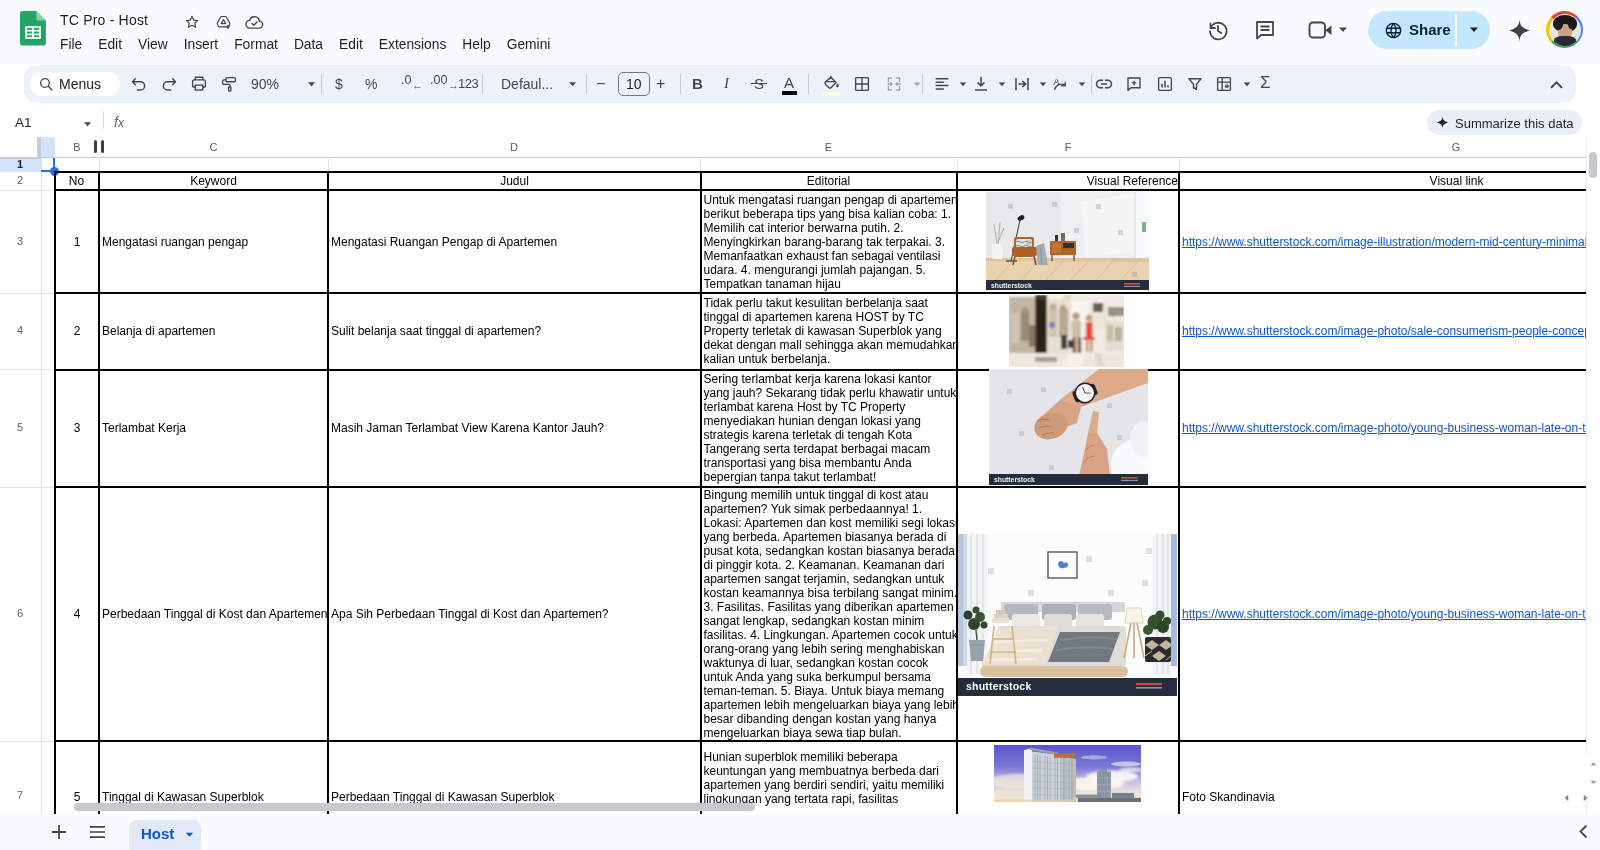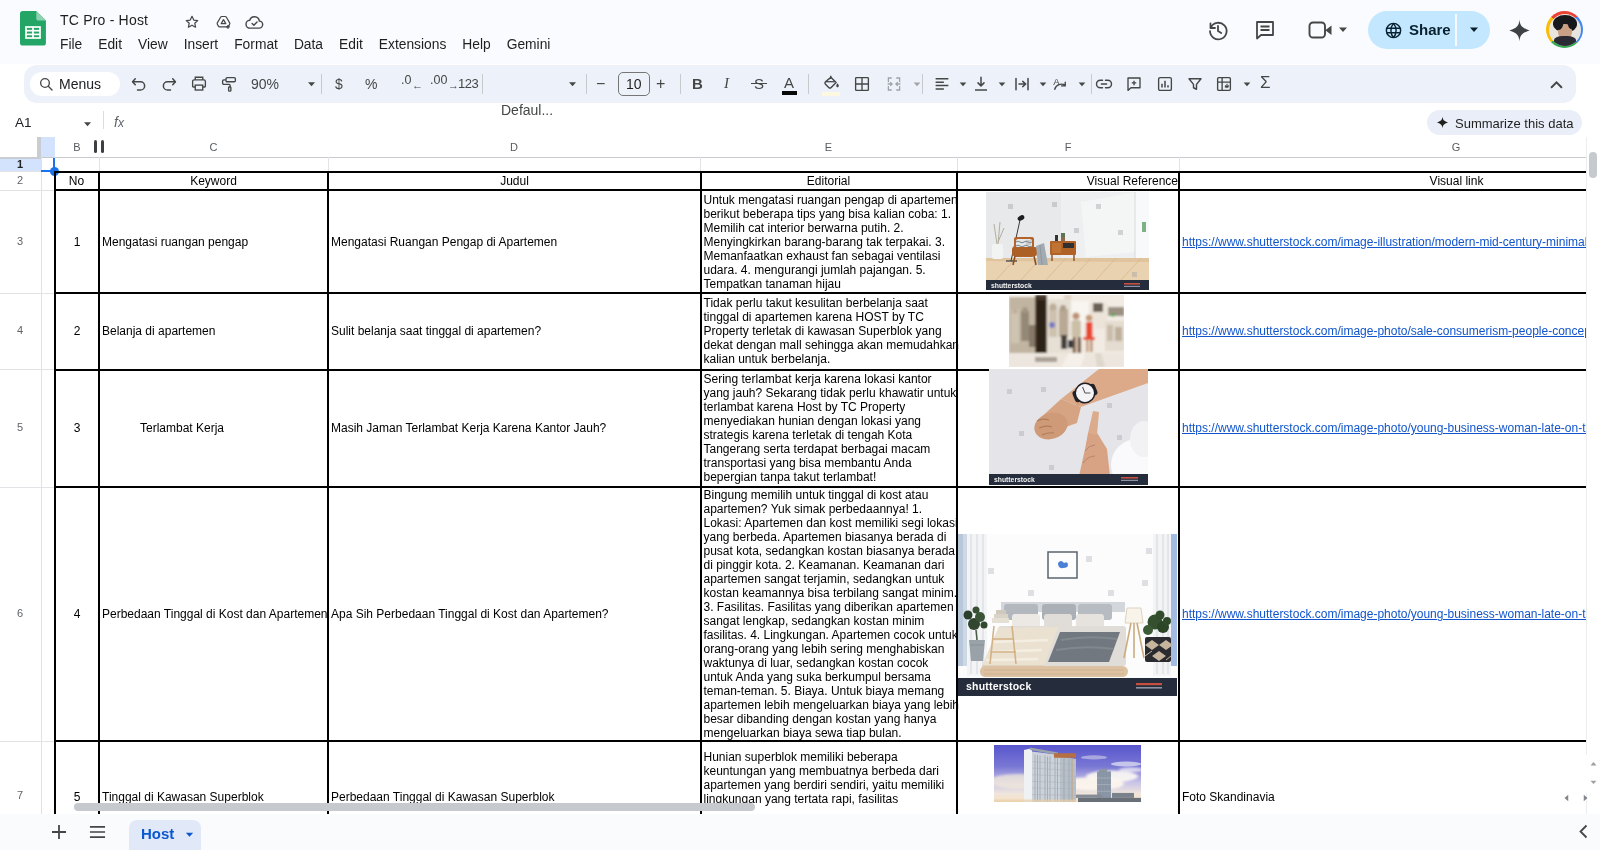--- a/index.html
+++ b/index.html
@@ -125,21 +125,21 @@
       </svg>
     <div class="abs" style="left:297px;top:9px;width:1px;height:20px;background:#c6cacd;"></div>
     <div class="abs" style="left:311px;top:11px;">$</div>
     <div class="abs" style="left:341px;top:11px;">%</div>
     <div class="abs" style="left:377px;top:8px;font-size:12.5px;">.0</div>
     <div class="abs" style="left:388px;top:14px;font-size:11px;">←</div>
     <div class="abs" style="left:406px;top:8px;font-size:12.5px;">.00</div>
     <div class="abs" style="left:424px;top:14px;font-size:11px;">→</div>
     <div class="abs" style="left:434px;top:11px;font-size:13px;letter-spacing:-0.5px;">123</div>
     <div class="abs" style="left:458px;top:9px;width:1px;height:20px;background:#c6cacd;"></div>
-    <div class="abs" style="left:477px;top:11px;color:#444746;margin-top:26px;">Defaul...</div>
+    <div class="abs" style="left:477px;top:11px;color:#444746;">Defaul...</div>
     <svg class="abs" style="left:543px;top:16px" width="11" height="7" viewBox="0 0 12 8">
         <path d="M2 1.5 L6 6 L10 1.5z" fill="#444746"></path>
       </svg>
     <div class="abs" style="left:562px;top:9px;width:1px;height:20px;background:#c6cacd;"></div>
     <div class="abs" style="left:572px;top:10px;font-size:16px;">−</div>
     <div class="abs" style="left:594px;top:7px;width:32px;height:24px;border:1.5px solid #747775;border-radius:5px;"></div>
     <div class="abs" style="left:602px;top:11px;color:#1f1f1f;">10</div>
     <div class="abs" style="left:632px;top:10px;font-size:16px;">+</div>
     <div class="abs" style="left:656px;top:9px;width:1px;height:20px;background:#c6cacd;"></div>
     <div class="abs" style="left:668px;top:10px;font-weight:bold;font-size:15px;">B</div>
@@ -303,26 +303,26 @@
       <div class="abs" style="left:701px;top:37px;width:255px;text-align:center;border-radius:6px;">Editorial</div>
       <div class="abs" style="left:958px;top:37px;width:220px;text-align:right;">Visual Reference</div>
       <div class="abs" style="left:1180px;top:37px;width:553px;text-align:center;">Visual link</div>
       <div class="abs" style="left:55.5px;top:97.5px;width:43px;text-align:center;">1</div>
       <div class="abs" style="left:55.5px;top:187px;width:43px;text-align:center;">2</div>
       <div class="abs" style="left:55.5px;top:284px;width:43px;text-align:center;">3</div>
       <div class="abs" style="left:55.5px;top:470px;width:43px;text-align:center;">4</div>
       <div class="abs" style="left:55.5px;top:652.5px;width:43px;text-align:center;">5</div>
       <div class="abs" style="left:102px;top:97.5px;white-space:nowrap;">Mengatasi ruangan pengap</div>
       <div class="abs" style="left:102px;top:187px;white-space:nowrap;">Belanja di apartemen</div>
-      <div class="abs" style="left:102px;top:284px;white-space:nowrap;margin-left:38px;">Terlambat Kerja</div>
+      <div class="abs" style="left:102px;top:284px;white-space:nowrap;">Terlambat Kerja</div>
       <div class="abs" style="left:102px;top:470px;white-space:nowrap;">Perbedaan Tinggal di Kost dan Apartemen</div>
       <div class="abs" style="left:102px;top:652.5px;white-space:nowrap;">Tinggal di Kawasan Superblok</div>
       <div class="abs" style="left:331px;top:97.5px;white-space:nowrap;">Mengatasi Ruangan Pengap di Apartemen</div>
       <div class="abs" style="left:331px;top:187px;white-space:nowrap;">Sulit belanja saat tinggal di apartemen?</div>
-      <div class="abs" style="left:331px;top:284px;white-space:nowrap;">Masih Jaman Terlambat Kerja Karena Kantor Jauh?</div>
+      <div class="abs" style="left:331px;top:284px;white-space:nowrap;">Masih Jaman Terlambat View Karena Kantor Jauh?</div>
       <div class="abs" style="left:331px;top:470px;white-space:nowrap;">Apa Sih Perbedaan Tinggal di Kost dan Apartemen?</div>
       <div class="abs" style="left:331px;top:652.5px;white-space:nowrap;">Perbedaan Tinggal di Kawasan Superblok</div>
       <div class="abs" style="left:703.5px;top:55.5px;white-space:nowrap;">Untuk mengatasi ruangan pengap di apartemen<br>berikut beberapa tips yang bisa kalian coba: 1.<br>Memilih cat interior berwarna putih. 2.<br>Menyingkirkan barang-barang tak terpakai. 3.<br>Memanfaatkan exhaust fan sebagai ventilasi<br>udara. 4. mengurangi jumlah pajangan. 5.<br>Tempatkan tanaman hijau</div>
       <div class="abs" style="left:703.5px;top:159px;white-space:nowrap;">Tidak perlu takut kesulitan berbelanja saat<br>tinggal di apartemen karena HOST by TC<br>Property terletak di kawasan Superblok yang<br>dekat dengan mall sehingga akan memudahkan<br>kalian untuk berbelanja.</div>
       <div class="abs" style="left:703.5px;top:235px;white-space:nowrap;">Sering terlambat kerja karena lokasi kantor<br>yang jauh? Sekarang tidak perlu khawatir untuk<br>terlambat karena Host by TC Property<br>menyediakan hunian dengan lokasi yang<br>strategis karena terletak di tengah Kota<br>Tangerang serta terdapat berbagai macam<br>transportasi yang bisa membantu Anda<br>bepergian tanpa takut terlambat!</div>
       <div class="abs" style="left:703.5px;top:351px;white-space:nowrap;">Bingung memilih untuk tinggal di kost atau<br>apartemen? Yuk simak perbedaannya! 1.<br>Lokasi: Apartemen dan kost memiliki segi lokasi<br>yang berbeda. Apartemen biasanya berada di<br>pusat kota, sedangkan kostan biasanya berada<br>di pinggir kota. 2. Keamanan. Keamanan dari<br>apartemen sangat terjamin, sedangkan untuk<br>kostan keamannya bisa terbilang sangat minim.<br>3. Fasilitas. Fasilitas yang diberikan apartemen<br>sangat lengkap, sedangkan kostan minim<br>fasilitas. 4. Lingkungan. Apartemen cocok untuk<br>orang-orang yang lebih sering menghabiskan<br>waktunya di luar, sedangkan kostan cocok<br>untuk Anda yang suka berkumpul bersama<br>teman-teman. 5. Biaya. Untuk biaya memang<br>apartemen lebih mengeluarkan biaya yang lebih<br>besar dibanding dengan kostan yang hanya<br>mengeluarkan biaya sewa tiap bulan.</div>
       <div class="abs" style="left:703.5px;top:613px;white-space:nowrap;">Hunian superblok memiliki beberapa<br>keuntungan yang membuatnya berbeda dari<br>apartemen yang berdiri sendiri, yaitu memiliki<br>lingkungan yang tertata rapi, fasilitas</div>
       <div class="abs" style="left:1182px;top:97.5px;white-space:nowrap;color:#1155cc;text-decoration:underline;">https://www.shutterstock.com/image-illustration/modern-mid-century-minimalist-interior</div>
       <div class="abs" style="left:1182px;top:187px;white-space:nowrap;color:#1155cc;text-decoration:underline;">https://www.shutterstock.com/image-photo/sale-consumerism-people-concept-happy-young</div>
       <div class="abs" style="left:1182px;top:284px;white-space:nowrap;color:#1155cc;text-decoration:underline;">https://www.shutterstock.com/image-photo/young-business-woman-late-on-time-checking</div>

